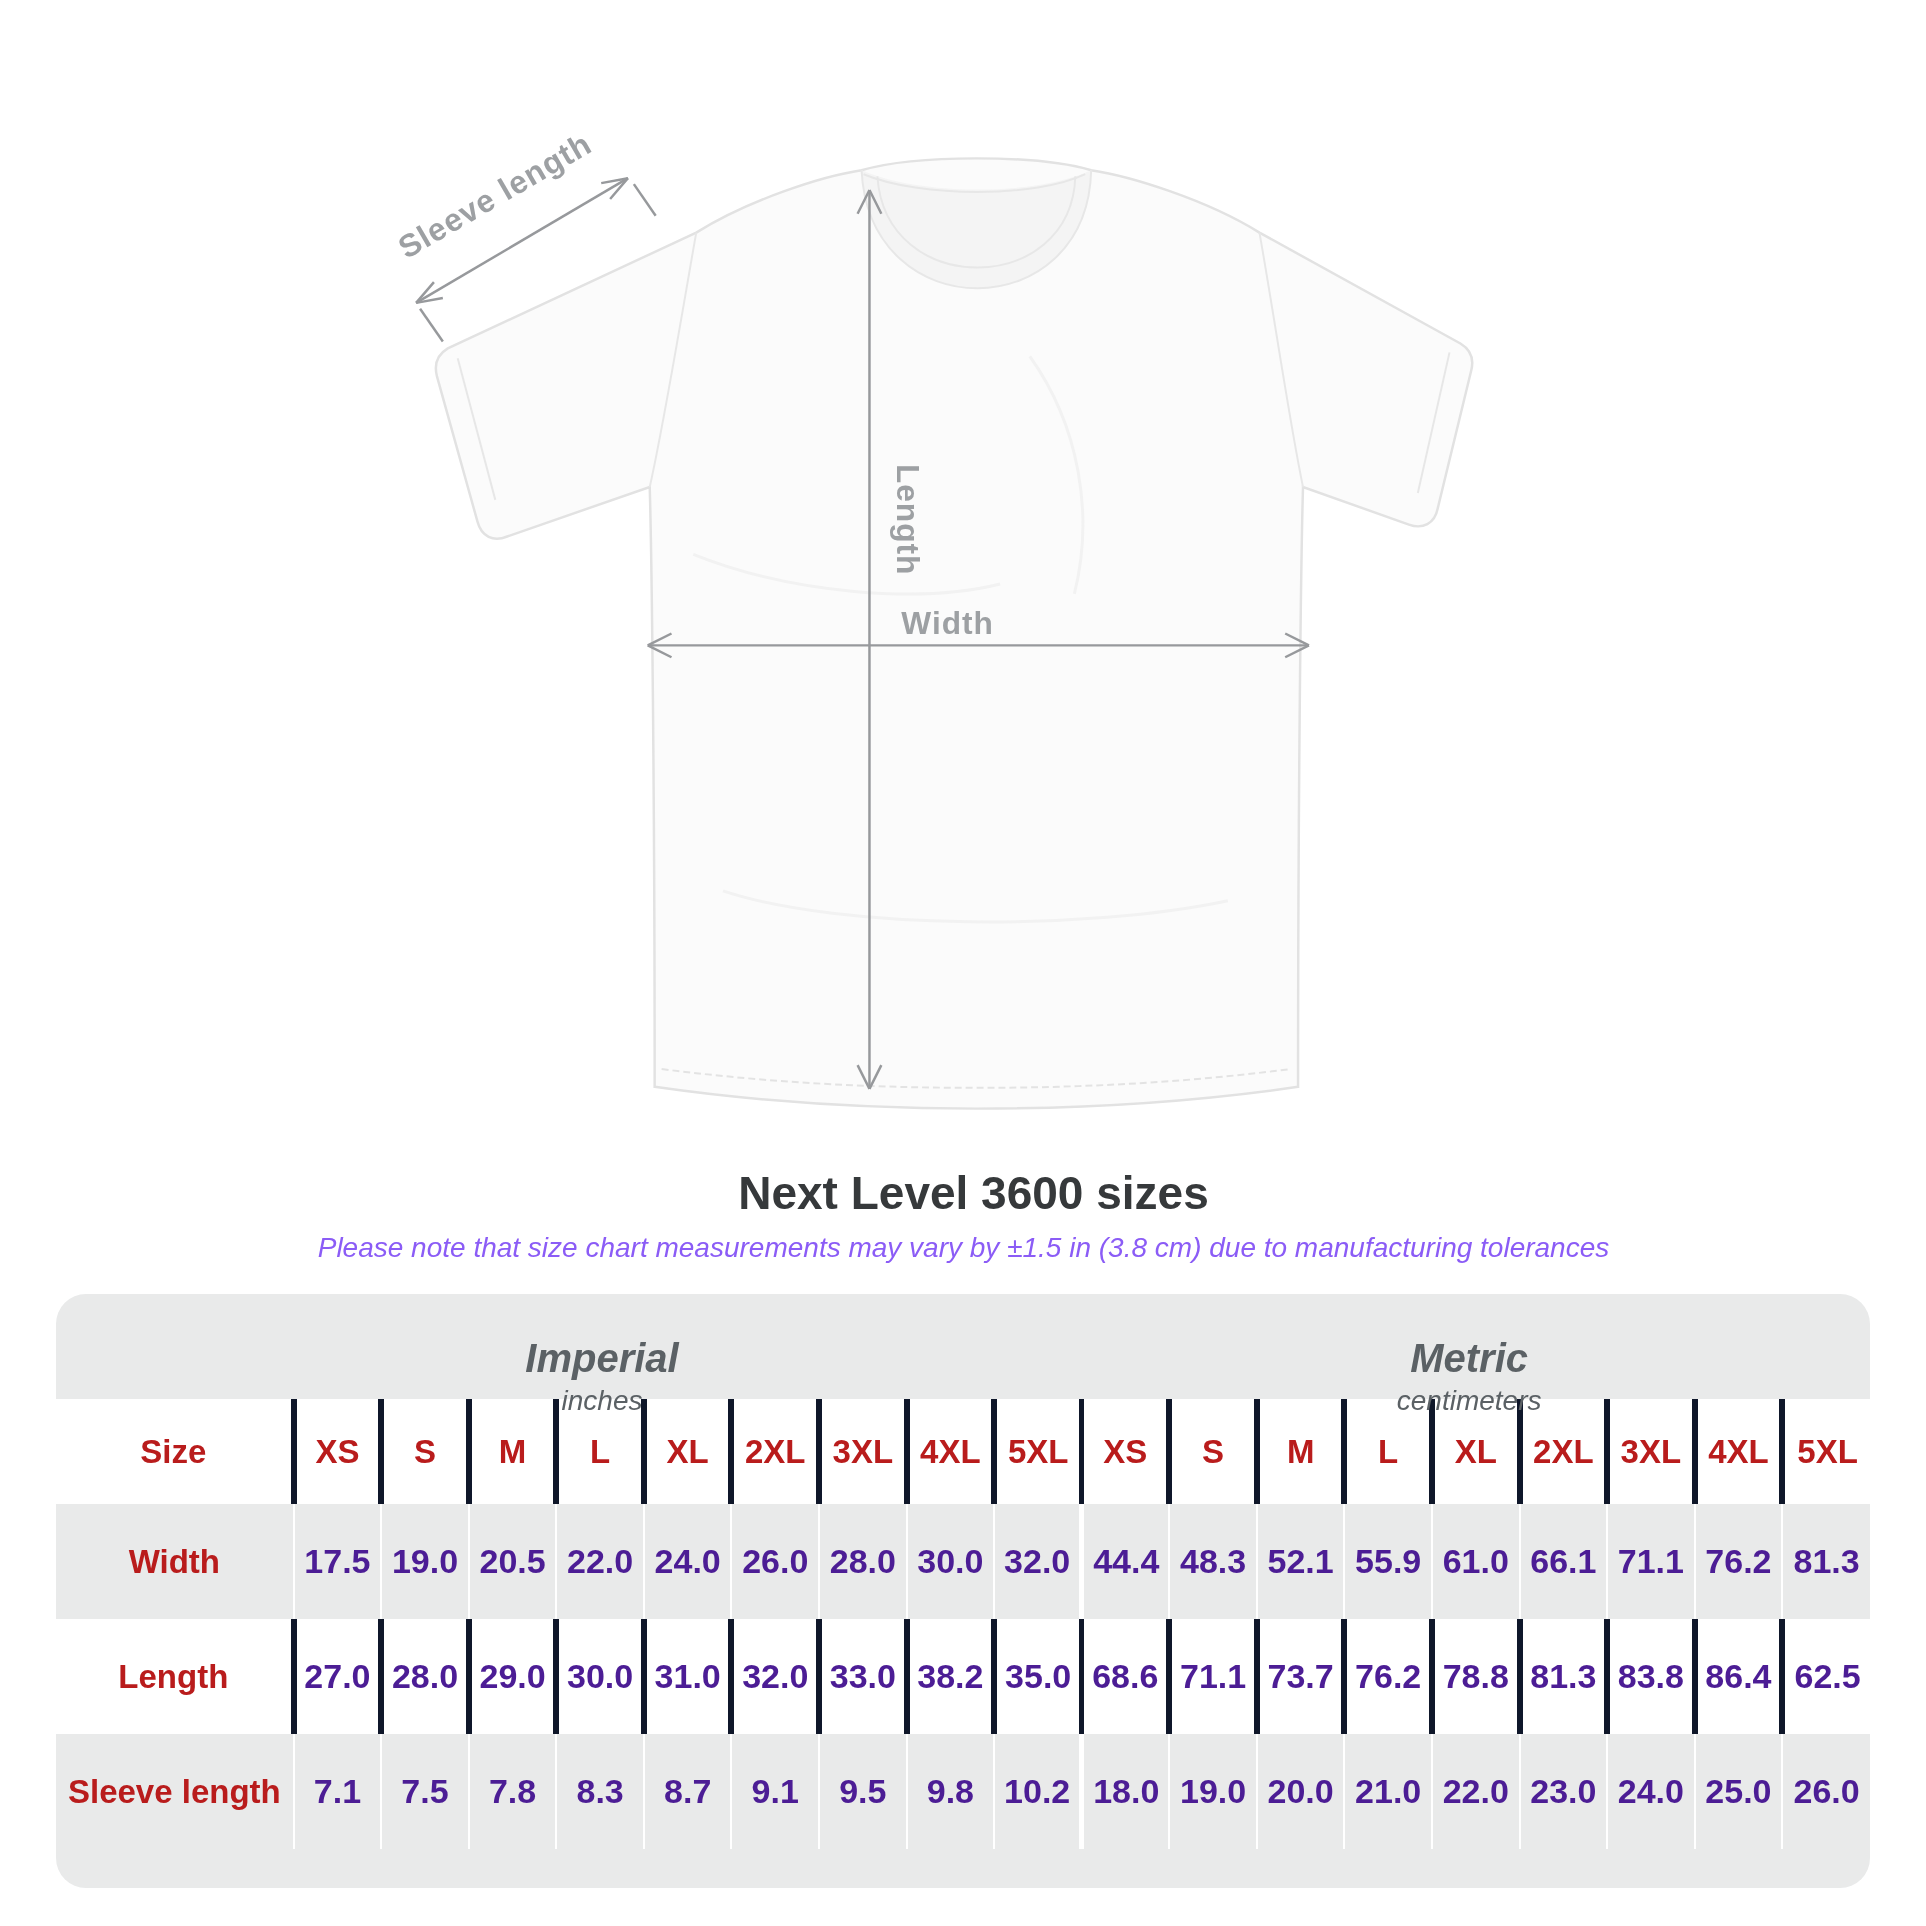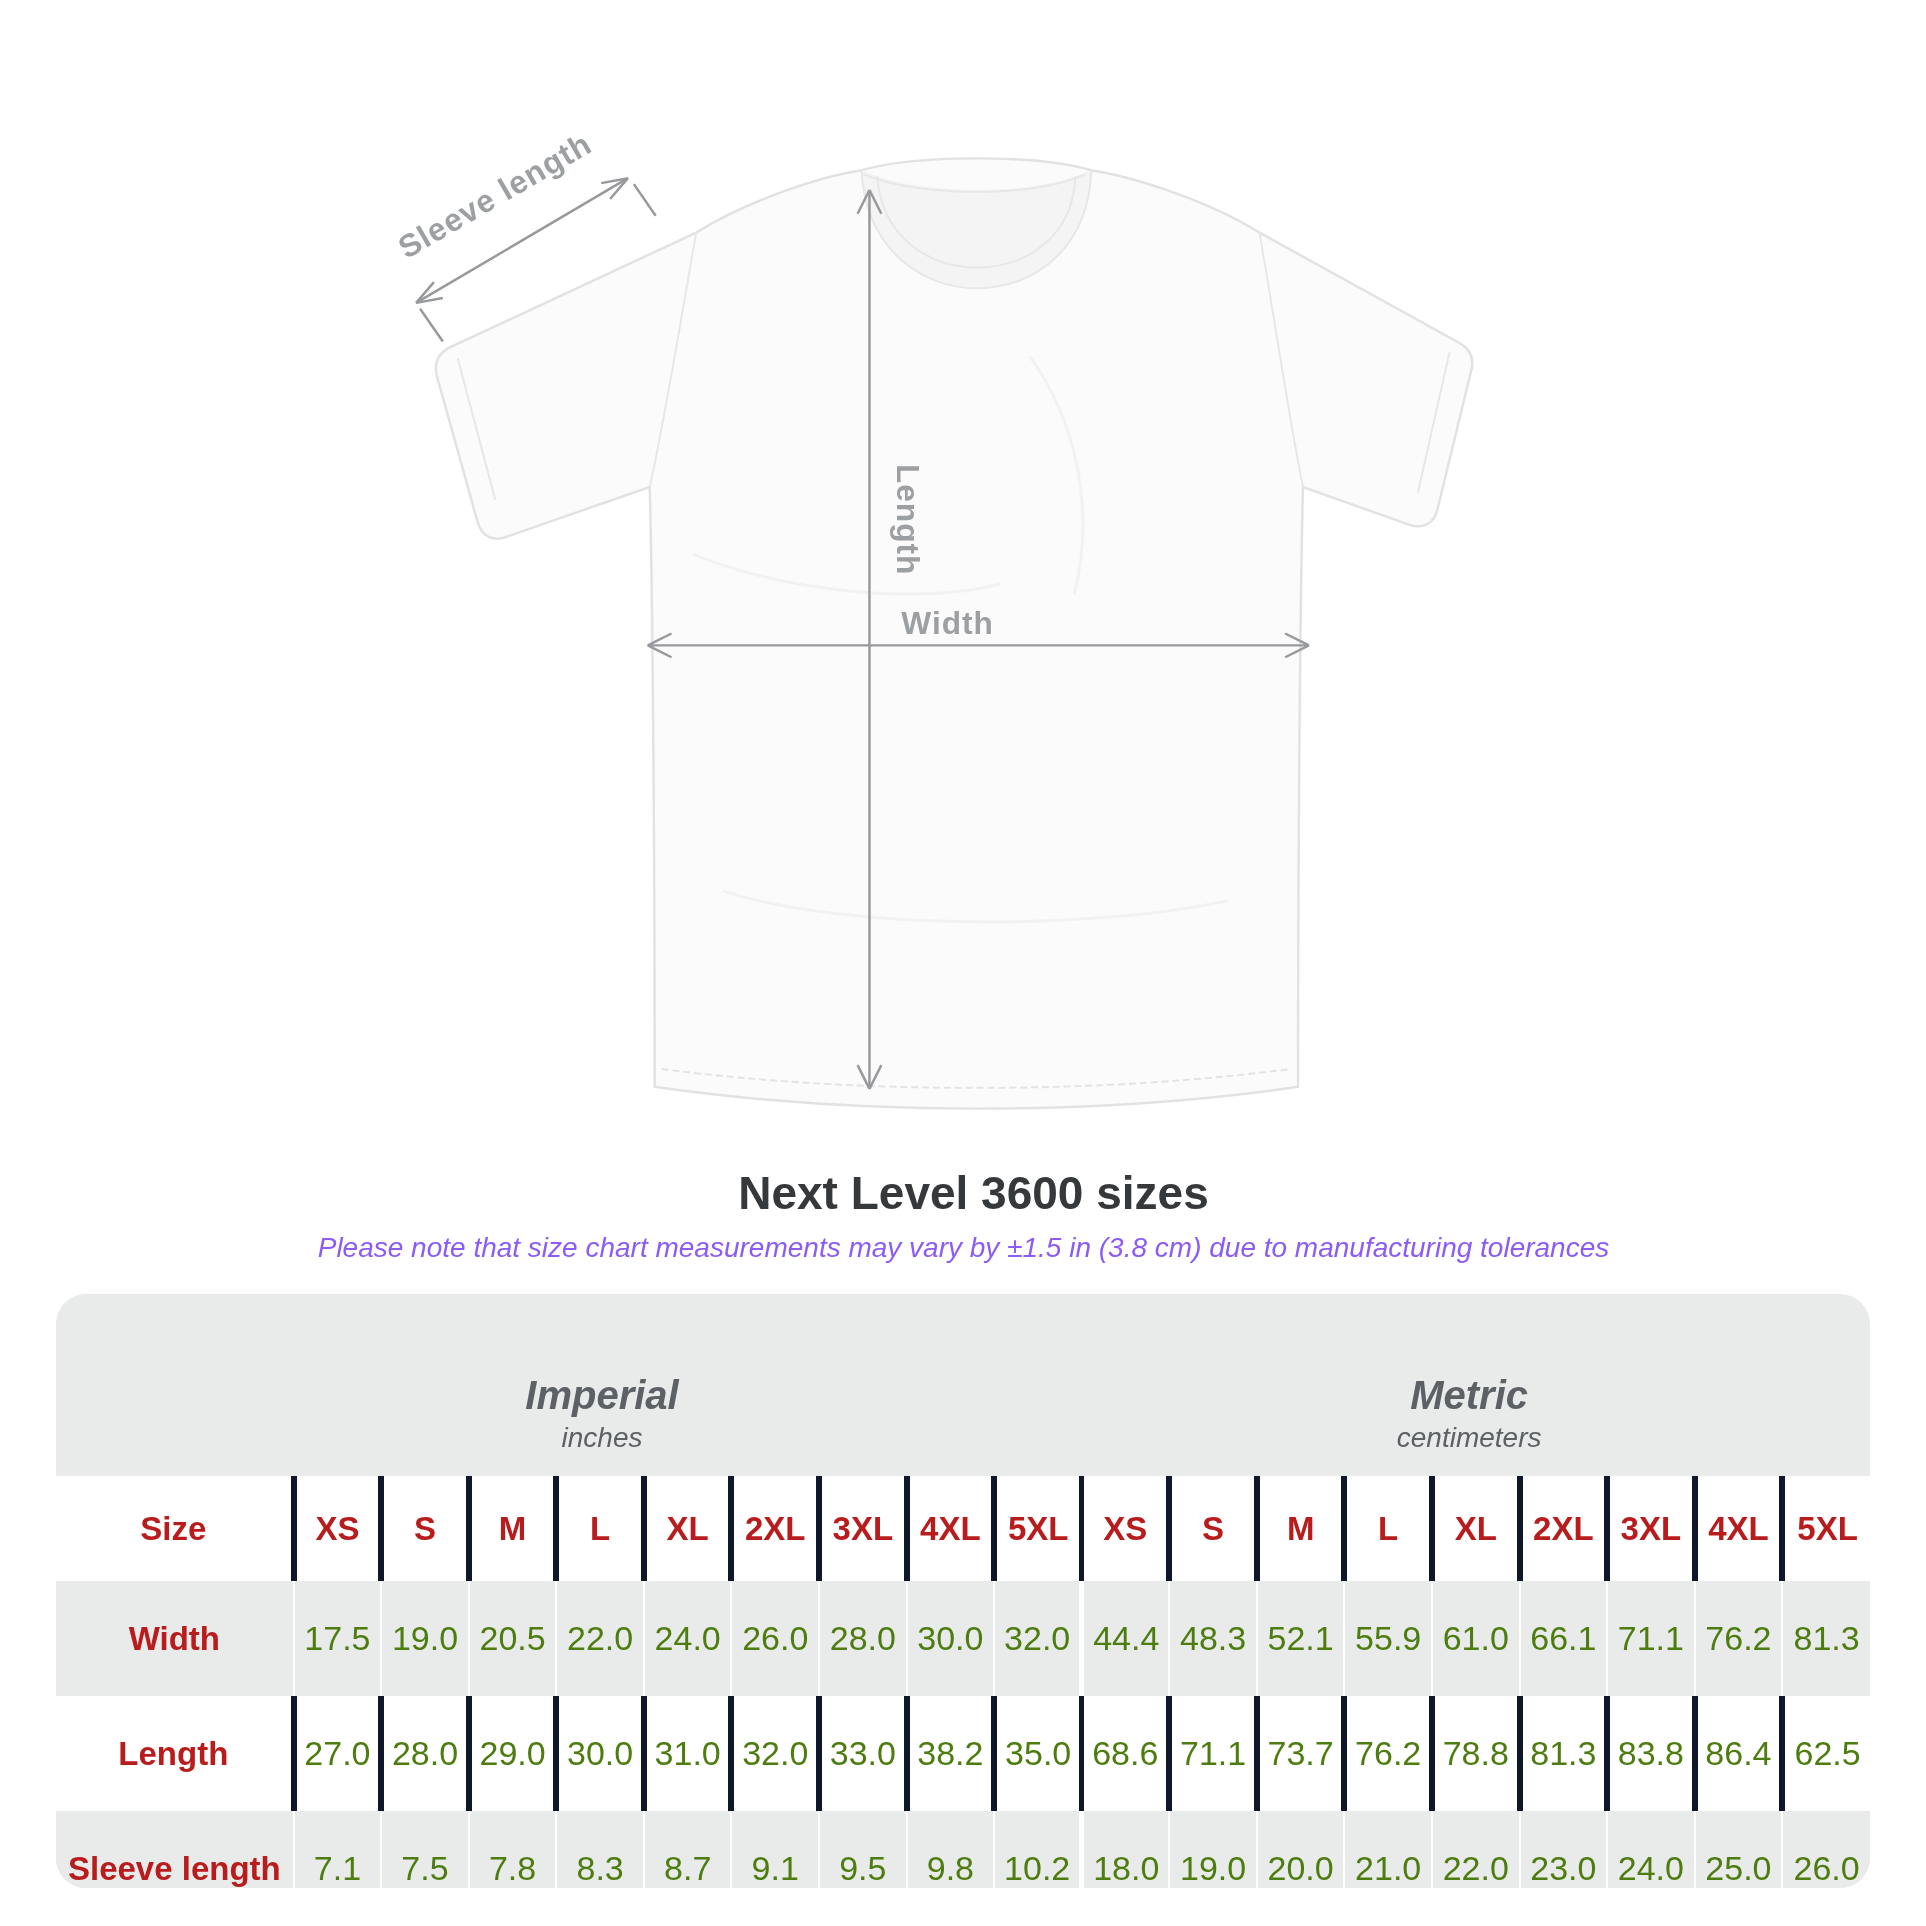--- a/index.html
+++ b/index.html
@@ -20,37 +20,37 @@
 
   
   #title{position:absolute;left:10px;top:1166px;width:100%;text-align:center;
          font-size:46px;font-weight:700;color:#36393b;}
   #subtitle{position:absolute;left:0;top:1232px;width:100%;text-align:center;
             font-size:28px;font-style:italic;color:#8b5cf6;}
 
   
   #panel{position:absolute;left:56px;top:1294px;width:1814px;height:594px;
          background:#e9eaea;border-radius:30px;overflow:hidden;}
-  #unit-headers{position:relative;height:145px;margin-top:37px;}
+  #unit-headers{position:relative;height:105px;}
   .unit-group{position:absolute;top:40px;transform:translateX(-50%);text-align:center;color:#5b6165;}
   .unit-name{font-size:40px;font-weight:700;font-style:italic;line-height:48px;}
   .unit-sub{font-size:28px;font-style:italic;line-height:38px;}
   #imperial-group{left:30.1%;}
   #metric-group{left:77.9%;}
 
   table#size-table{width:100%;border-collapse:collapse;table-layout:fixed;}
   col.c-label{width:13.1%;}
   col.c-data{width:4.8278%;}
   tr.plain{background:#ffffff;}
   tr.shade{background:#e9eaea;}
   #size-table tr{height:115px;}
   #size-table tr.header-row{height:105px;}
   #size-table th,#size-table td{text-align:center;vertical-align:middle;padding:0;}
   th.size-h,th.row-label{font-size:33px;font-weight:700;color:#b91c1c;}
-  td.val{font-size:34px;font-weight:400;color:#4d7c0f;}
+  td.val{font-size:34px;font-weight:700;color:#4c1d95;}
   tr.plain th,tr.plain td{border-left:6px solid #0f172a;}
   tr.shade th,tr.shade td{border-left:2px solid #ffffff;}
   #size-table th:first-child{border-left:none !important;}
   .metric-start{border-left-width:5px !important;}
 </style>
 </head>
 <body>
 
 <div id="page">
 

